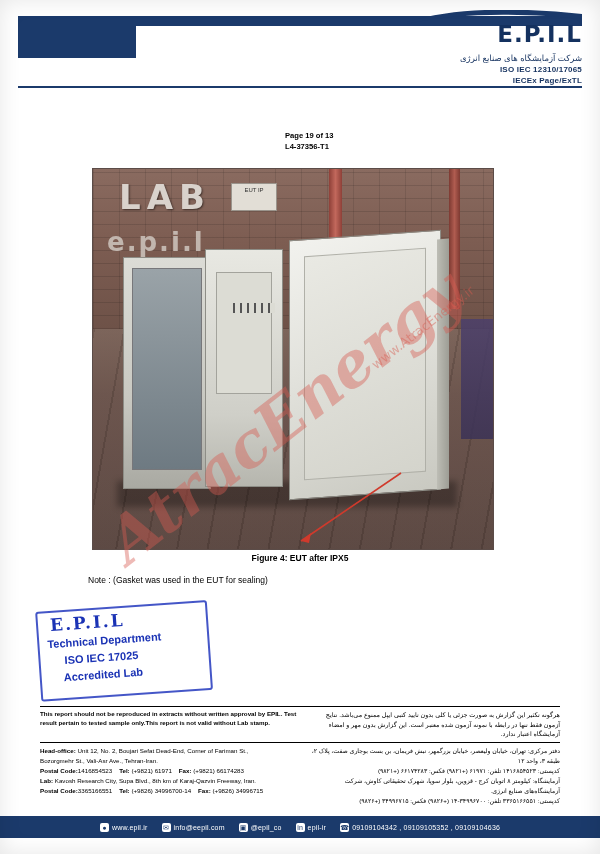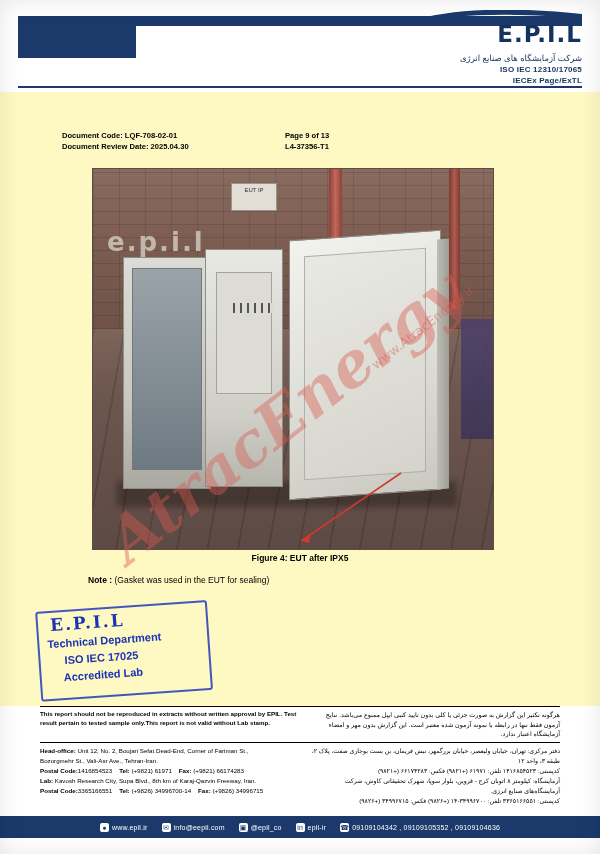--- a/index.html
+++ b/index.html
@@ -7,21 +7,21 @@
     padding: 0;
     background: #9a9a9a;
   }
   body {
     font-family: "Liberation Sans", sans-serif;
   }
   .page {
     position: relative;
     width: 600px;
     height: 854px;
-    background: #fef9c3;
+    background: #ffffff;
     overflow: hidden;
   }
   
   .header {
     position: absolute;
     top: 0; left: 0;
     width: 600px;
     height: 92px;
     background: #ffffff;
   }
@@ -252,21 +252,21 @@
     font-size: 8.5px;
     font-weight: bold;
     color: #000;
   }
   .note {
     position: absolute;
     left: 88px; top: 575px;
     font-size: 8.5px;
     color: #000;
   }
-  .note b { font-weight: bold; text-align: right; }
+  .note b { font-weight: normal; text-align: right; }
   
   .stamp {
     position: absolute;
     left: 38px; top: 600px;
     width: 170px; height: 100px;
     color: #1b33b5;
     transform: rotate(-4deg);
   }
   .stamp-box {
     position: absolute;
@@ -409,34 +409,31 @@
     </svg>
     <div class="logo-block">
       <div class="logo-word">E.P.I.L</div>
       <div class="logo-fa">شرکت آزمایشگاه های صنایع انرژی</div>
       <div class="logo-line">ISO IEC 12310/17065</div>
       <div class="logo-line">IECEx Page/ExTL</div>
     </div>
     <div class="hdr-rule"></div>
   </div>
 
-  <div class="meta">
-    <div>Document Code: LQF-708-02-01</div>
-    <div>Document Review Date: 2025.04.30</div>
-  </div>
   <div class="meta2">
-    <div>Page 9 of 13</div>
+    <div>Page 19 of 13</div>
     <div>L4-37356-T1</div>
   </div>
 
   <div class="photo">
     <div class="ph-wall"></div>
     <div class="ph-brick"></div>
     <div class="ph-floor"></div>
     <div class="ph-floor-lines"></div>
+    <div class="ph-sign">LAB</div>
     <div class="ph-sign2">e.p.i.l</div>
     <div class="ph-label">EUT IP</div>
     <div class="ph-pipe"></div>
     <div class="ph-pipe2"></div>
     <div class="ph-cabinet-r"></div>
     <div class="enc-shadow"></div>
     <div class="enc-body">
       <div class="enc-body-inner"></div>
     </div>
     <div class="enc-mid">

